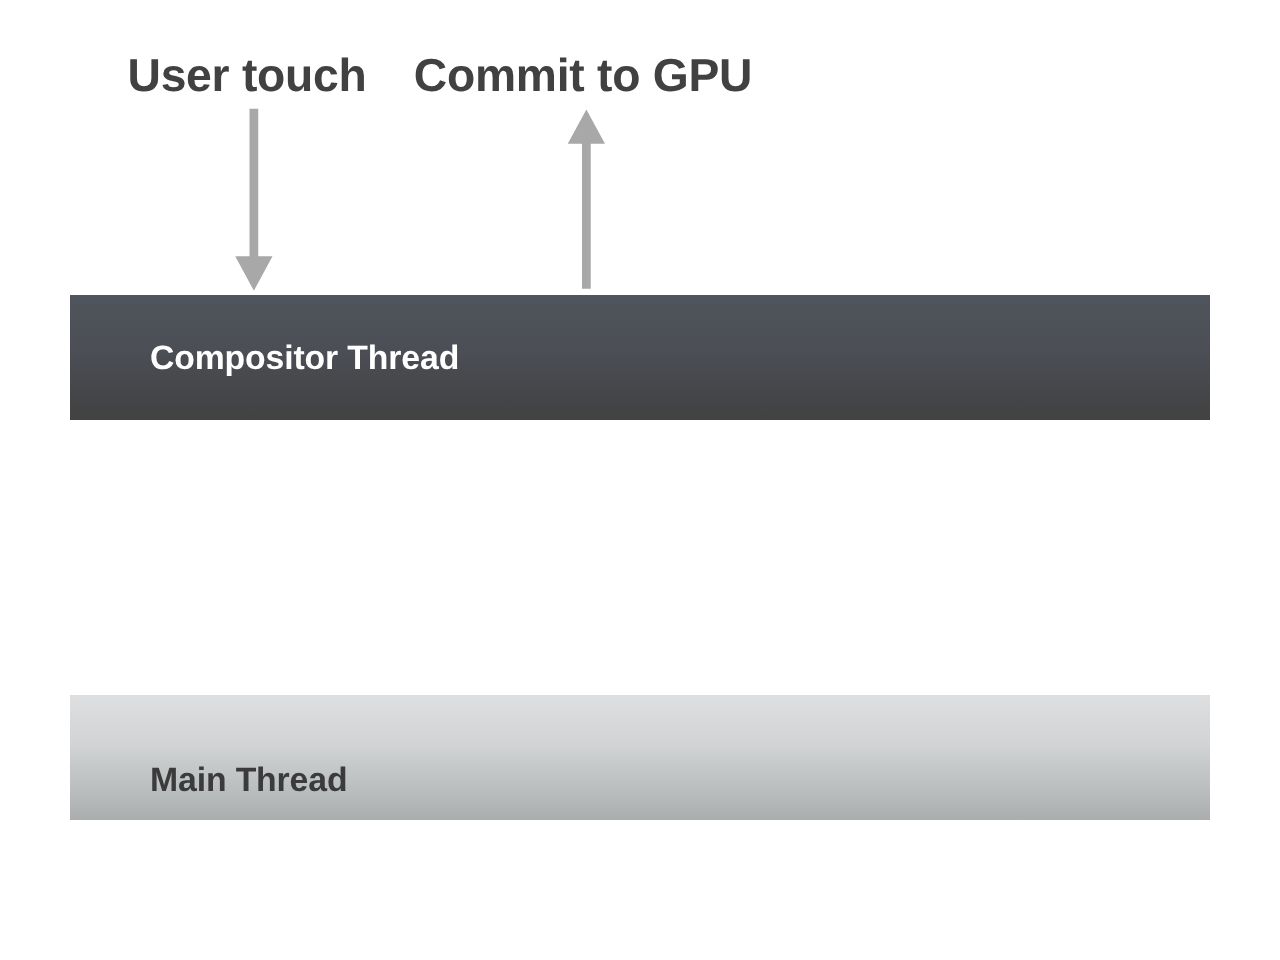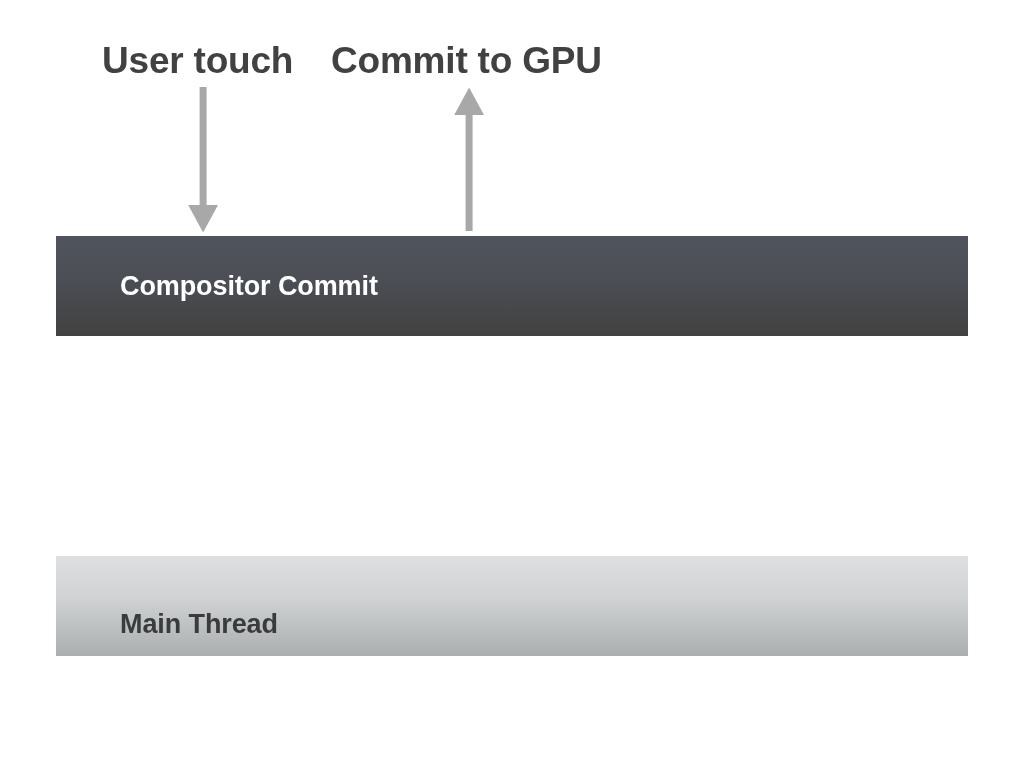--- a/index.html
+++ b/index.html
@@ -113,20 +113,20 @@
     </svg>
   </div>
 
   <div class="arrow" id="arrow-up">
     <svg width="40" height="146" viewBox="0 0 40 146" xmlns="http://www.w3.org/2000/svg">
       <path d="M20.1 1.5 L35 29 L23.6 29 L23.6 145 L16.6 145 L16.6 29 L5.2 29 Z" fill="#a8a8a8"></path>
     </svg>
   </div>
 
   <div class="thread-bar" id="bar-compositor">
-    <span class="thread-label" id="label-compositor-thread">Compositor Commit</span>
+    <span class="thread-label" id="label-compositor-thread">Compositor Thread</span>
   </div>
 
   <div class="thread-bar" id="bar-main">
     <span class="thread-label" id="label-main-thread">Main Thread</span>
   </div>
 
 </div>
 
 </body></html>

